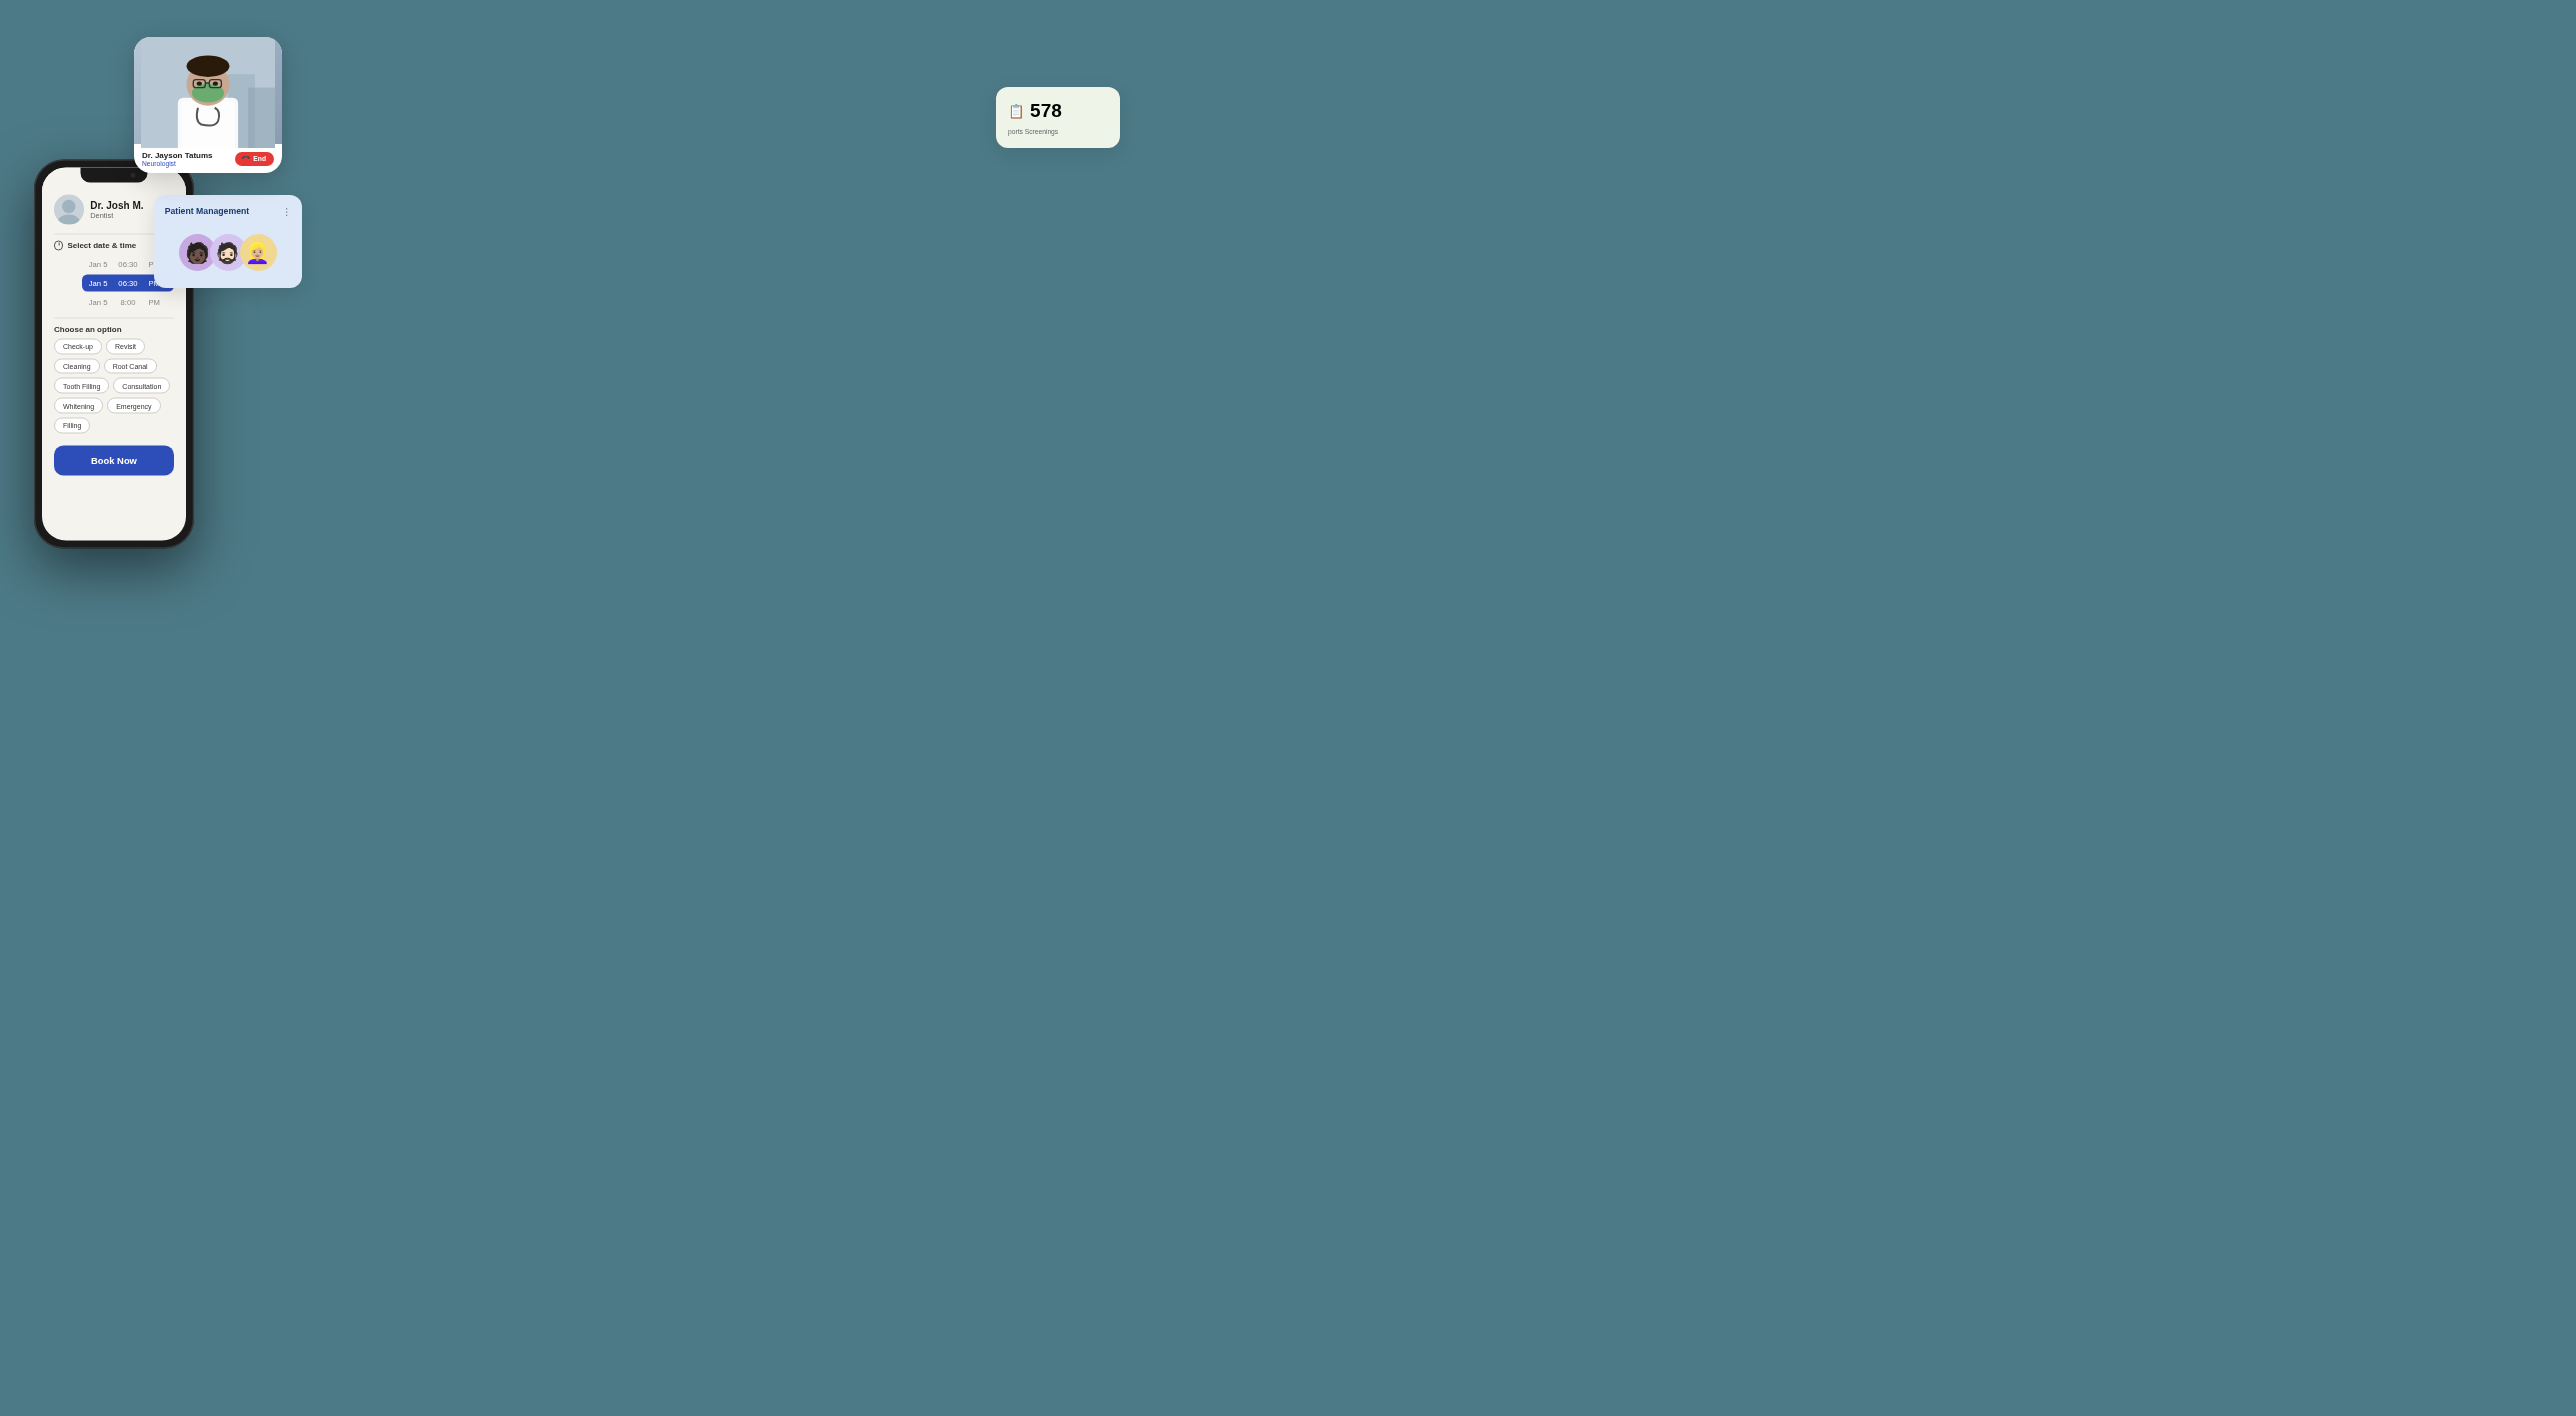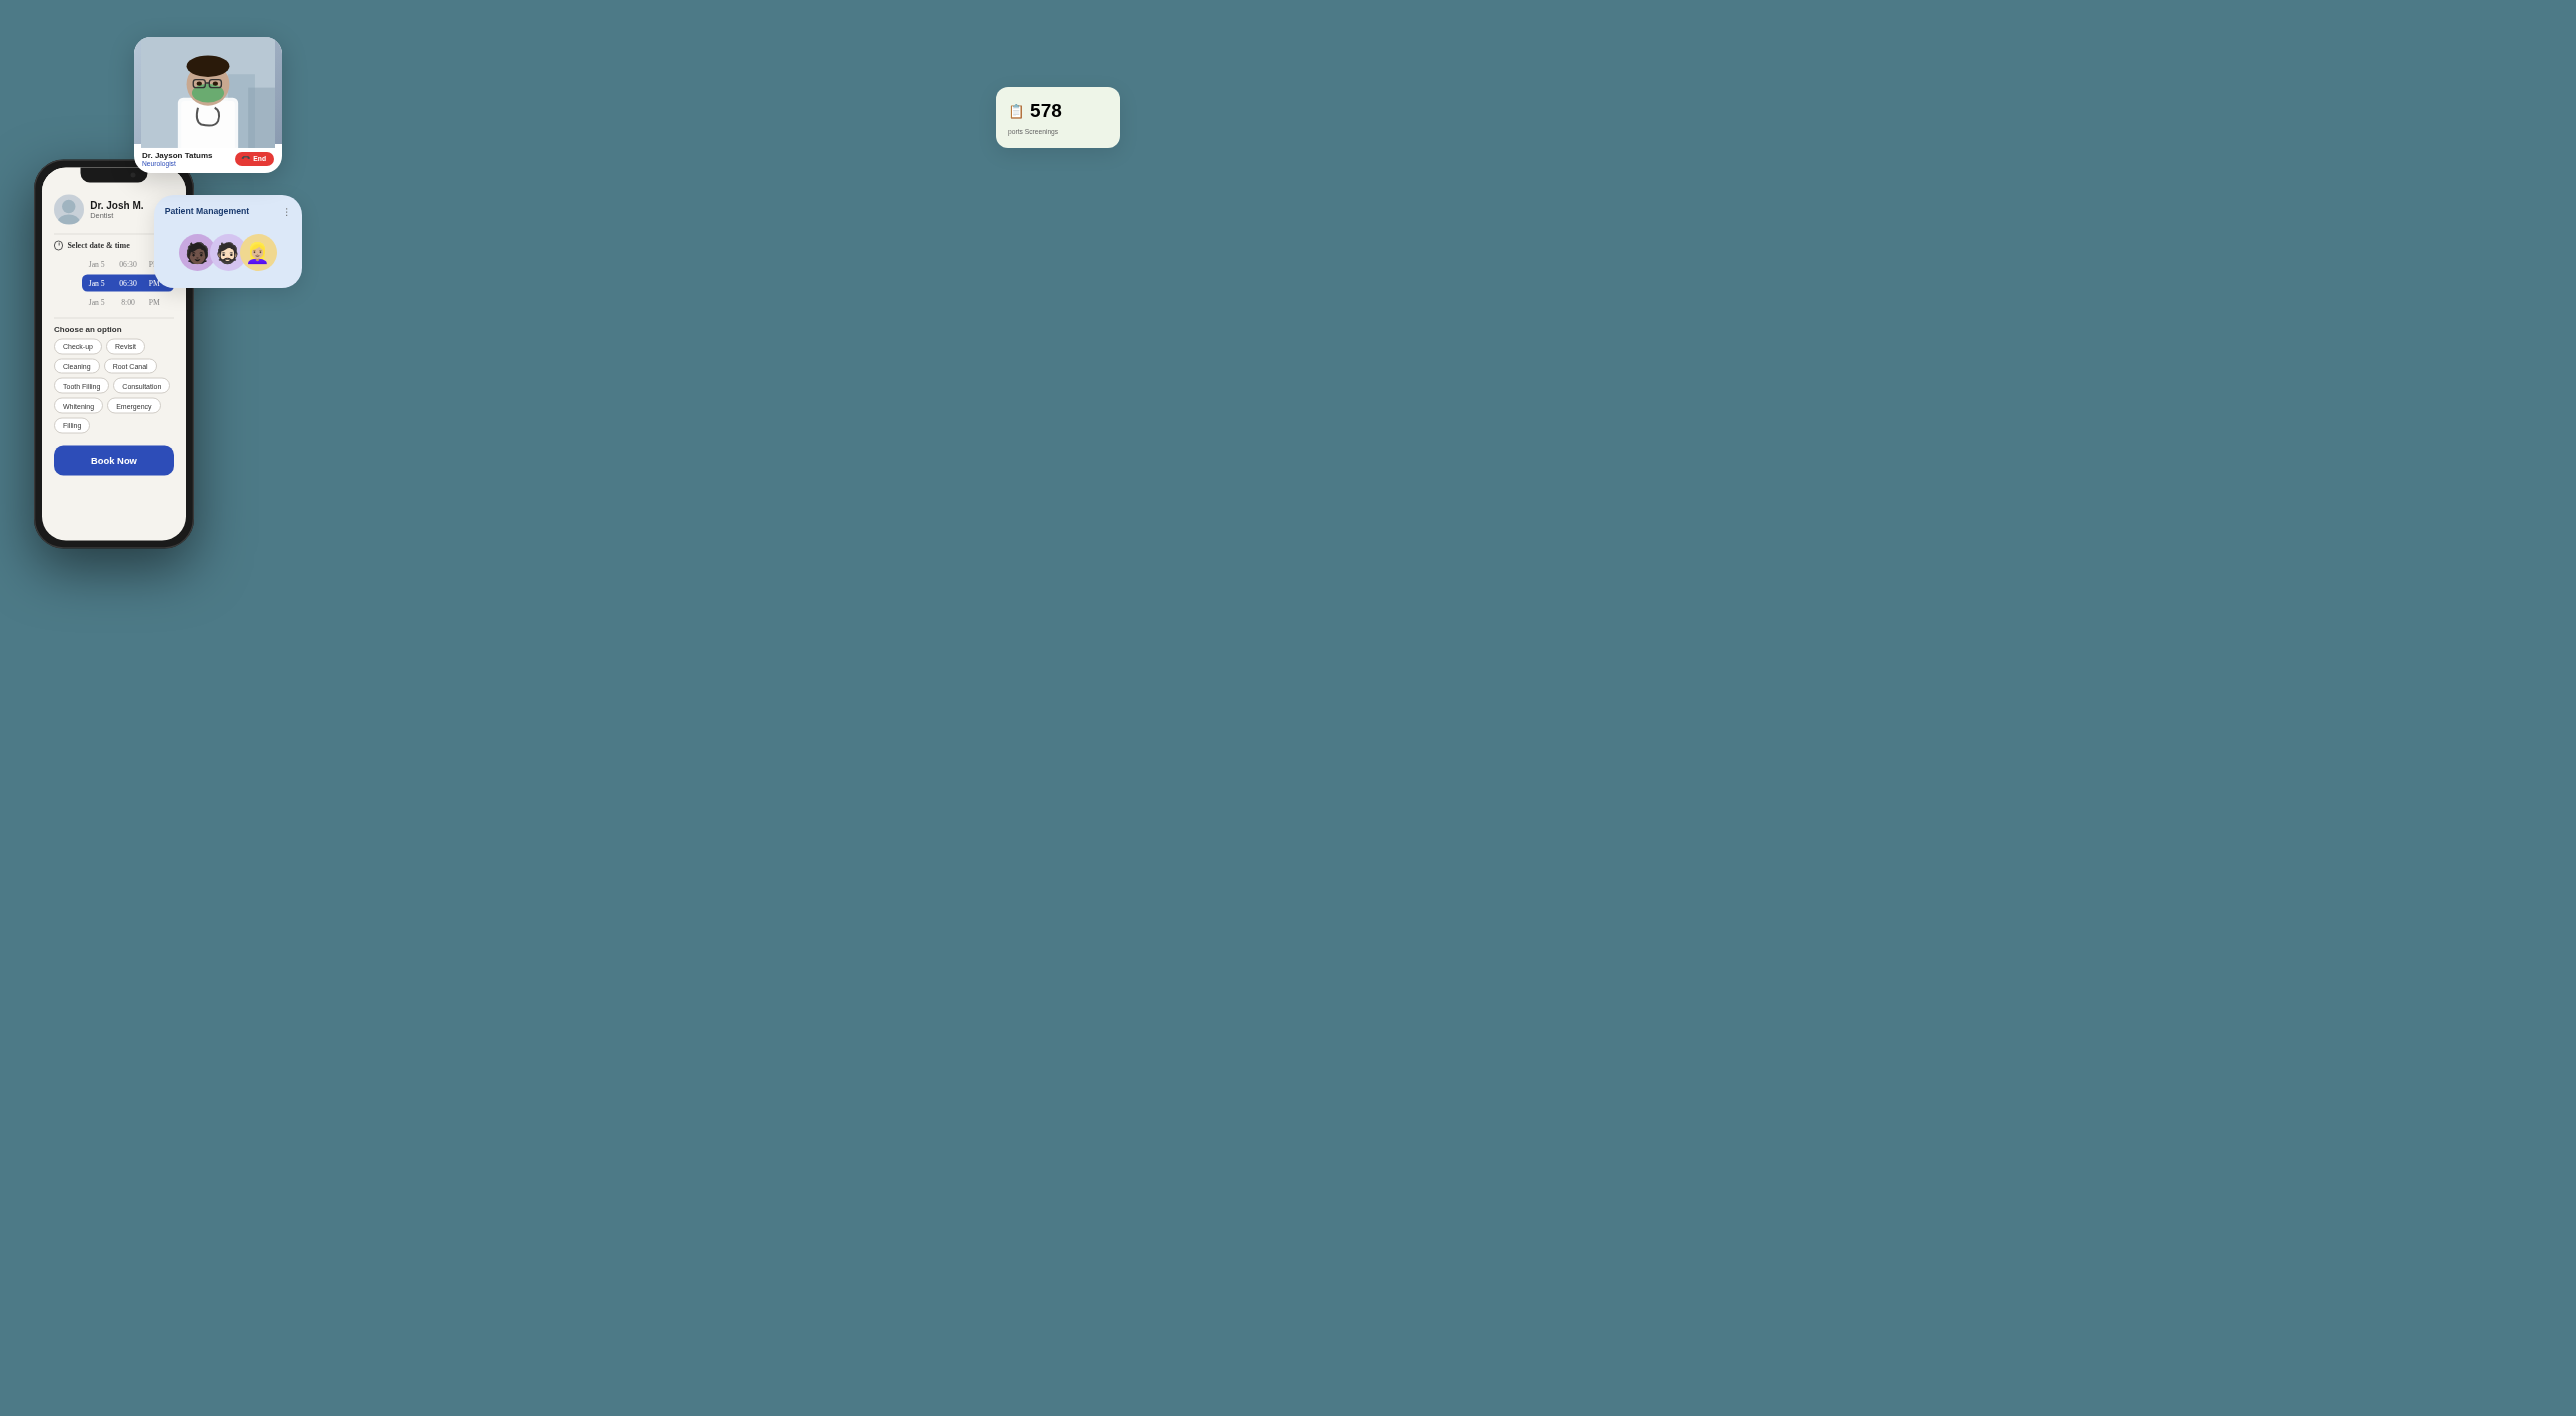--- a/index.html
+++ b/index.html
@@ -90,21 +90,20 @@
     }
 
     .section-divider {
       height: 0.7px;
       background: #e0ddd8;
       margin: 0 12px;
     }
 
     .date-time-section {
       padding: 6.7px 12px 5.4px;
-      font-family: Liberation Serif, serif;
     }
     .date-time-label {
       display: flex;
       align-items: center;
       gap: 4px;
       font-size: 8px;
       font-weight: 600;
       color: #333;
       margin-bottom: 5.4px;
     }
@@ -244,21 +243,21 @@
       display: inline-block;
     }
 
     
     .patient-mgmt-card {
       position: absolute;
       left: 154px;
       top: 195px;
       width: 148px;
       background: #dce8f8;
-      border-radius: 20px;
+      border-radius: 12px;
       padding: 10.7px;
       box-shadow: 0 5.4px 20px rgba(0,0,0,0.12);
       z-index: 15;
     }
     .patient-mgmt-header {
       display: flex;
       justify-content: space-between;
       align-items: flex-start;
       margin-bottom: 10.7px;
     }

